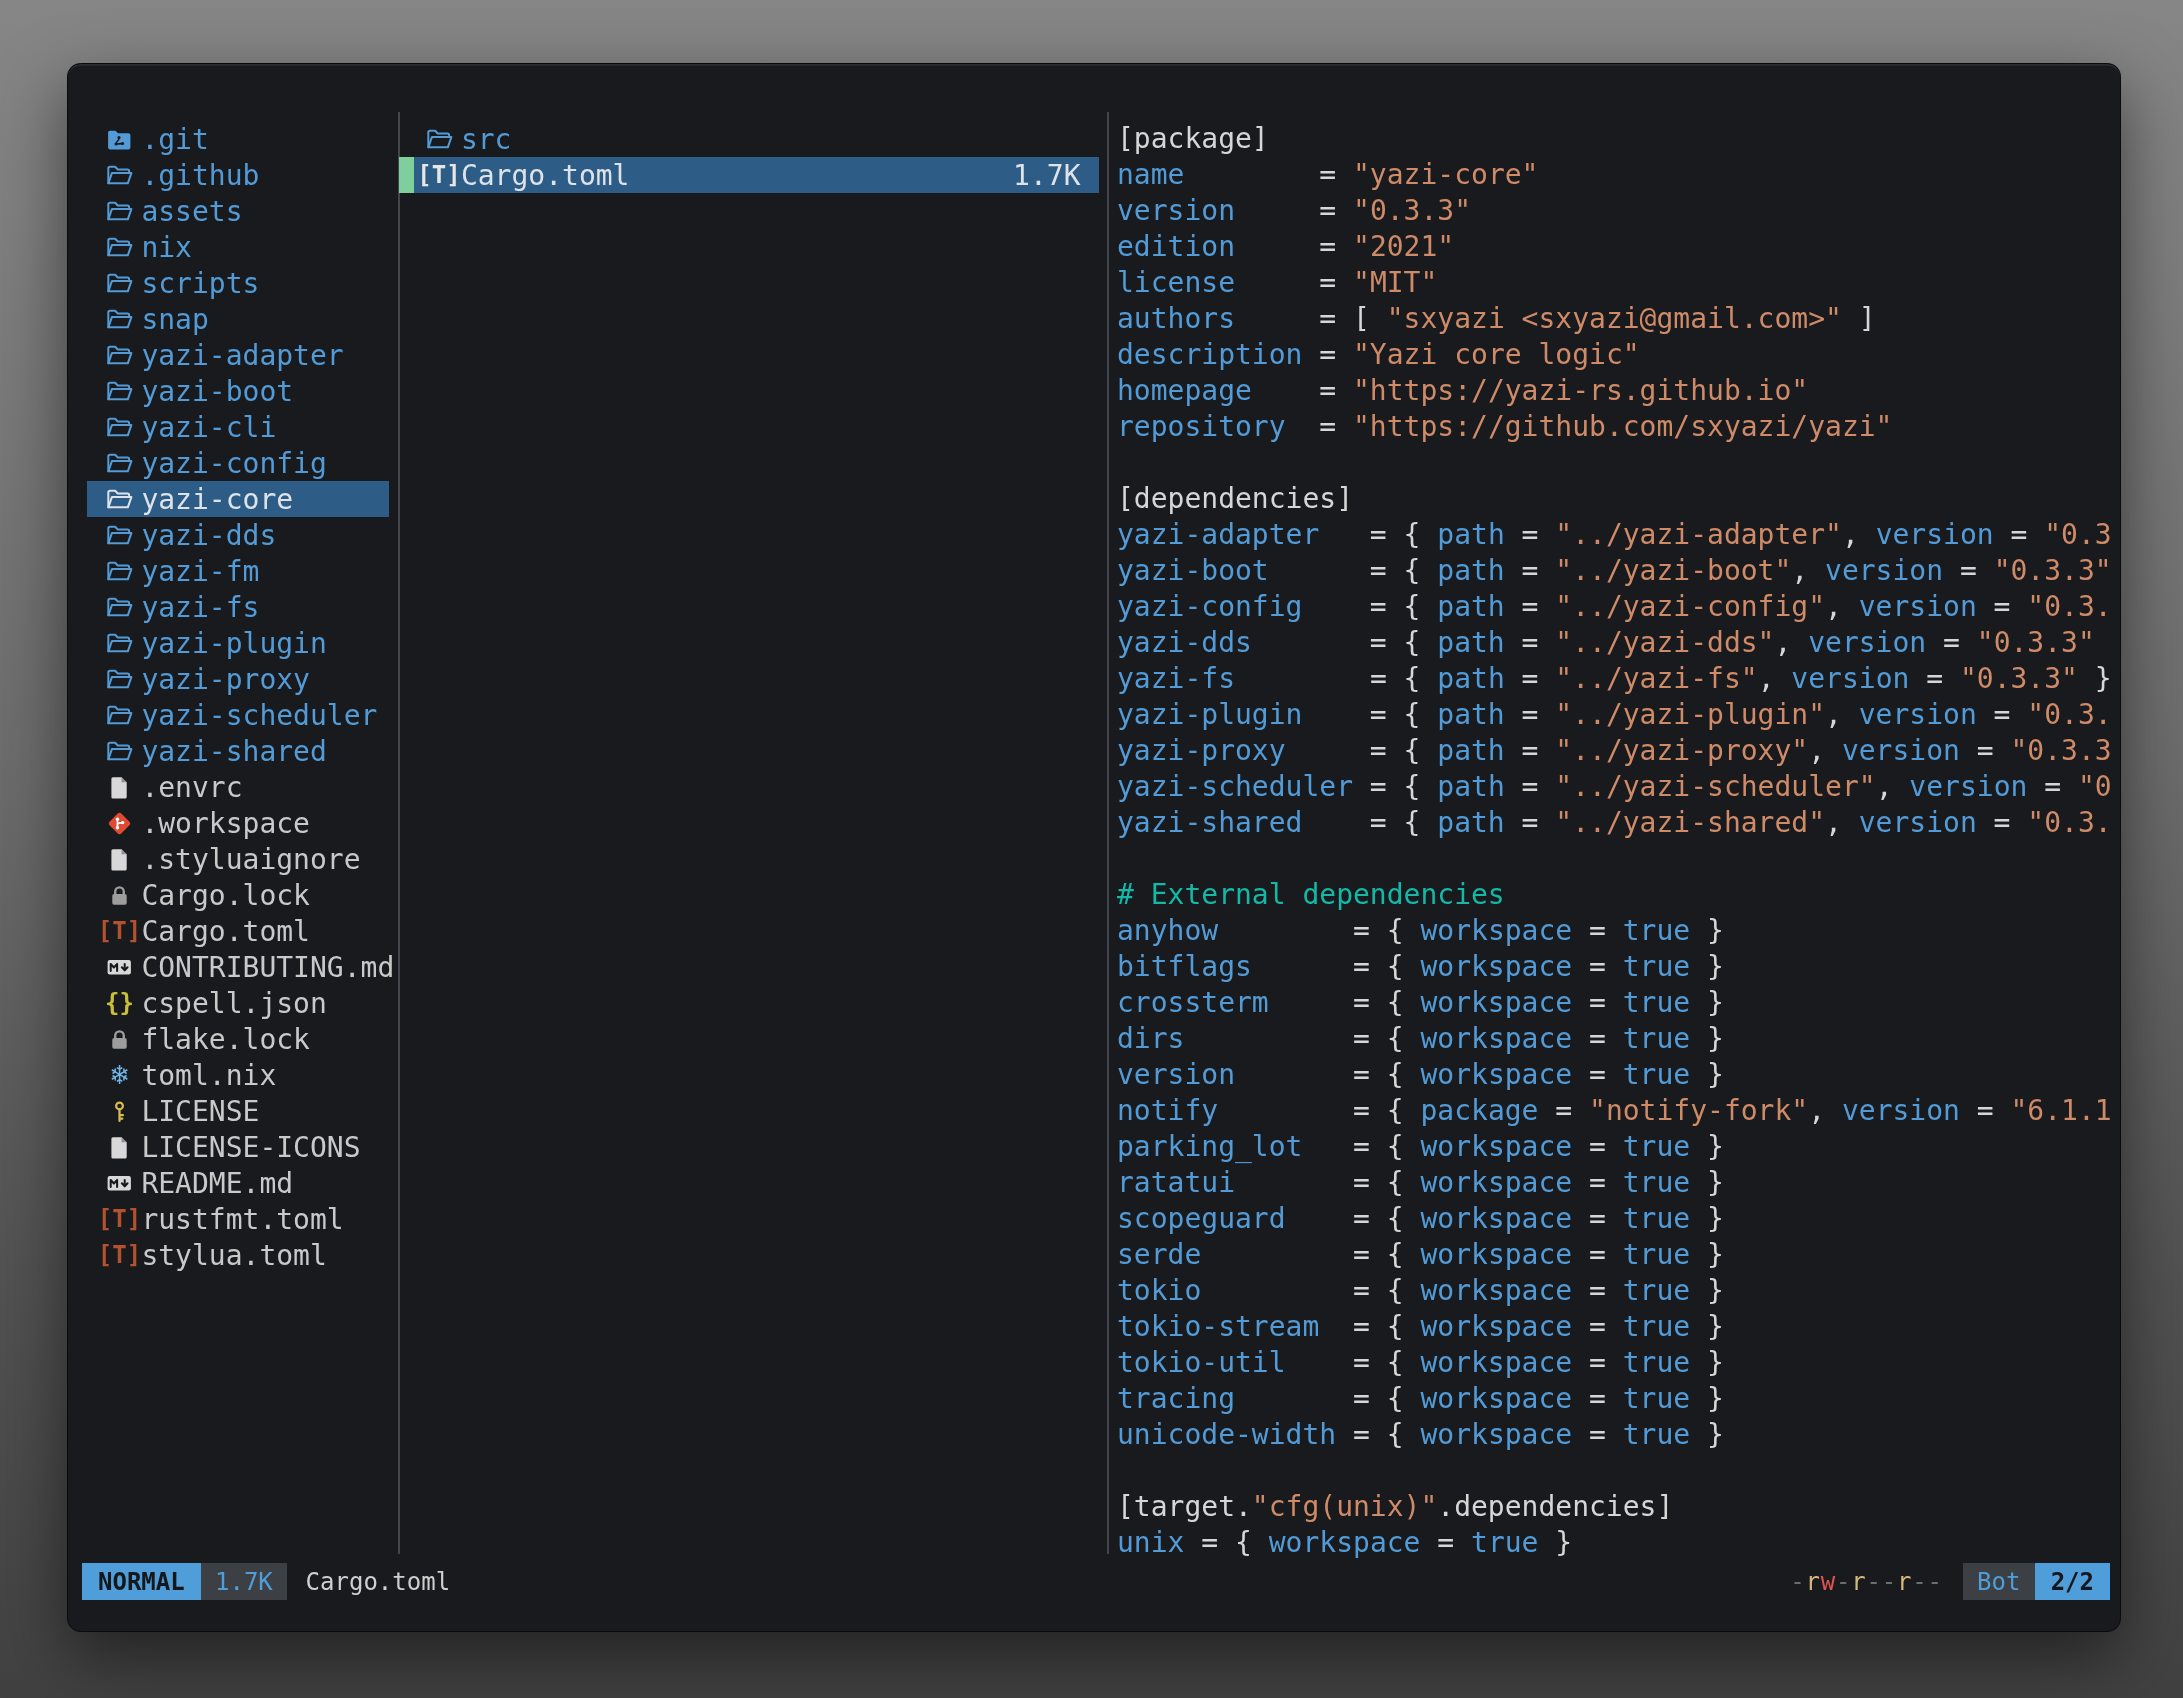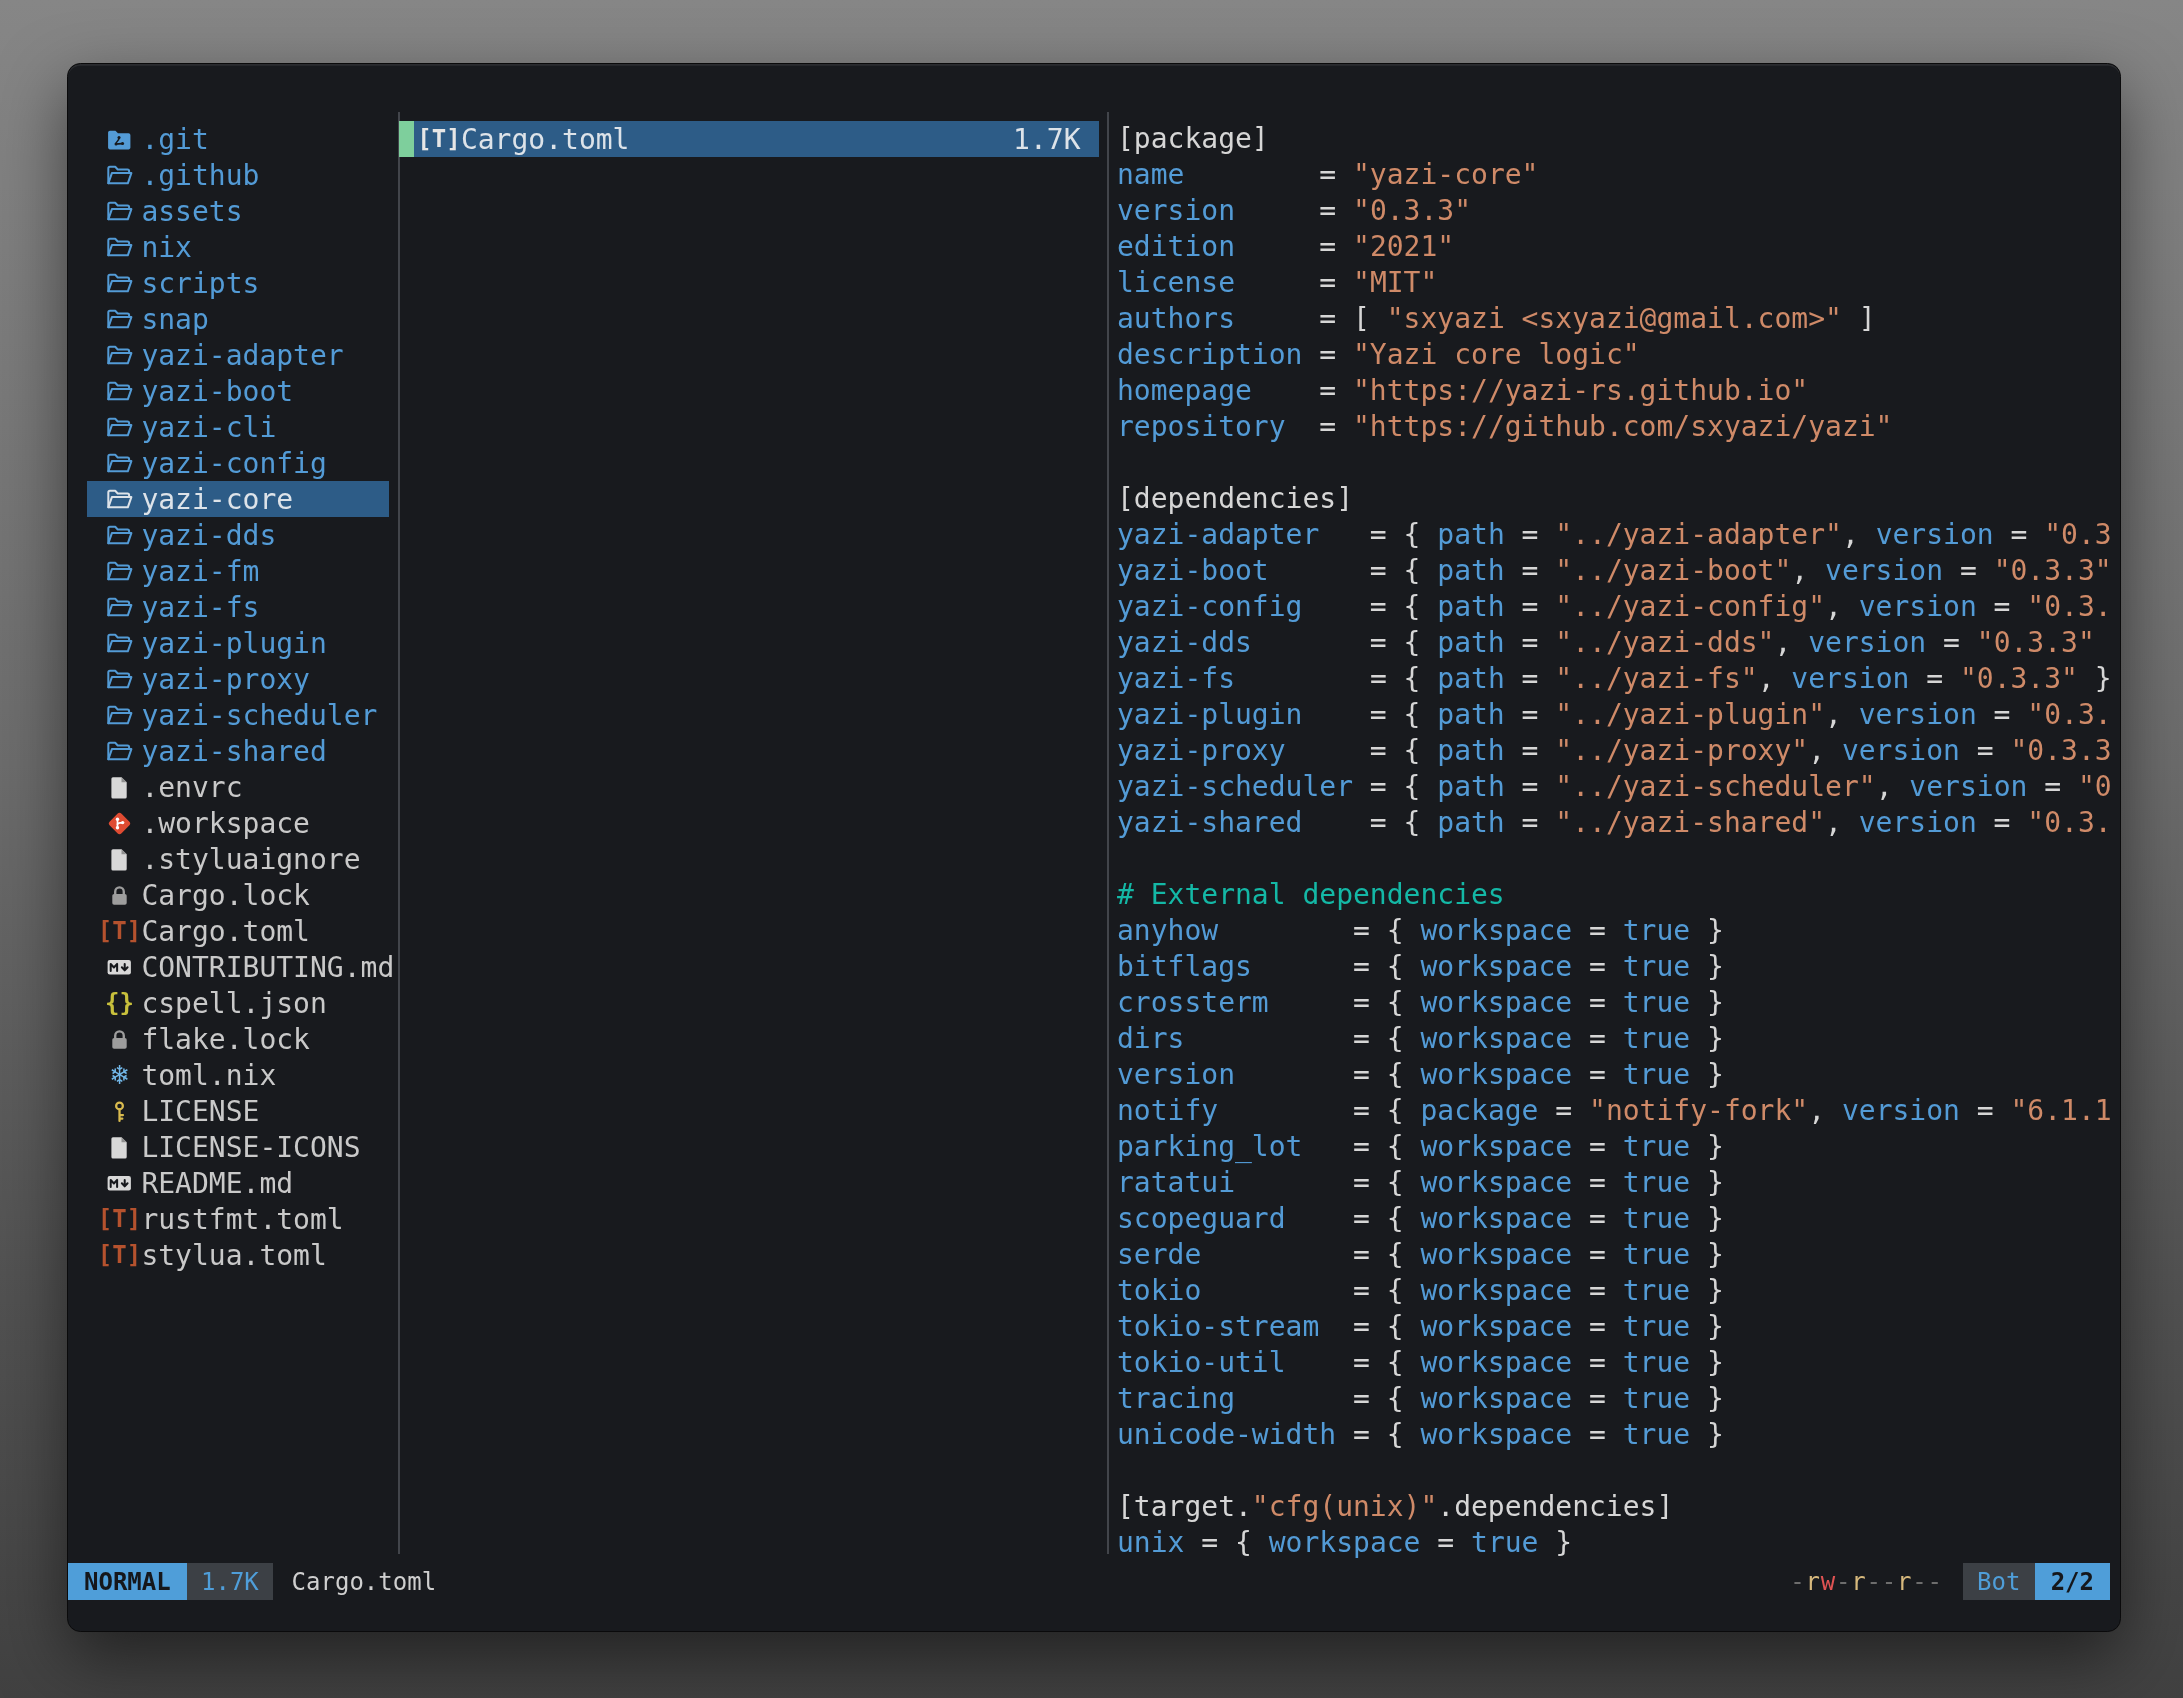--- a/index.html
+++ b/index.html
@@ -43,21 +43,21 @@
     position:absolute; left:1049px; top:57px; width:1004px; height:1440px;
     overflow:hidden; font-family:"DejaVu Sans Mono", monospace;
     font-size:28px; line-height:36px; color:#d6d6d6; white-space:pre;
   }
   .tk-f { color:#d6d6d6; }
   .tk-b { color:#539bd6; }
   .tk-s { color:#cf8a68; }
   .tk-c { color:#14b8a6; }
 
   .statusbar {
-    position:absolute; left:0; right:0; top:1499px; height:37px;
+    position:absolute; left:14px; right:0; top:1499px; height:37px;
     display:flex; align-items:stretch; padding-right:10px;
     font-size:24px;
   }
   .badge { display:flex; align-items:center; }
   .badge.blue { background:#4f9ed9; color:#15171b; font-weight:bold; padding:0 16px; }
   .badge.gray { background:#3c4045; color:#4f9ed9; padding:0 14.3px; }
   .status-filename { color:#cfcfcf; margin-left:18.5px; display:flex; align-items:center; }
   .flex-spacer { flex:1; }
   .perms { display:flex; align-items:center; margin-right:20px; letter-spacing:0.8px; }
   .pdim { color:#6d6d6d; } .pr { color:#d7b97d; } .pw { color:#df5353; }
@@ -389,20 +389,31 @@
         <span class="label c-file">rustfmt.toml</span>
       </div>
       <div class="row">
         <span class="icon">
           <span class="ticon ticon-toml">[T]</span>
         </span>
         <span class="label c-file">stylua.toml</span>
       </div>
     </div>
   <div class="pane pane-mid" id="current-pane">
+      <div class="row">
+        <span class="icon">
+          <svg width="28.5" height="28.5" viewBox="0 0 24 24">
+            <g fill="none" stroke="currentColor" stroke-width="1.7" stroke-linejoin="round" stroke-linecap="round">
+              <path d="M2.8 18.8 V6.3 c0-.8.6-1.4 1.4-1.4 h4.4 l2.1 2.2 h8.2 c.8 0 1.4.6 1.4 1.4 v1.2"></path>
+              <path d="M2.8 18.8 l3-8.6 h16.4 l-3 8.6 z"></path>
+            </g>
+          </svg>
+        </span>
+        <span class="label c-dir">src</span>
+      </div>
       <div class="row selected marked">
         <span class="icon">
           <span class="ticon ticon-toml">[T]</span>
         </span>
         <span class="label c-file">Cargo.toml</span>
         <span class="size">1.7K</span>
       </div>
     </div>
 
   <pre id="preview"><span class="tk-f">[package]</span>

